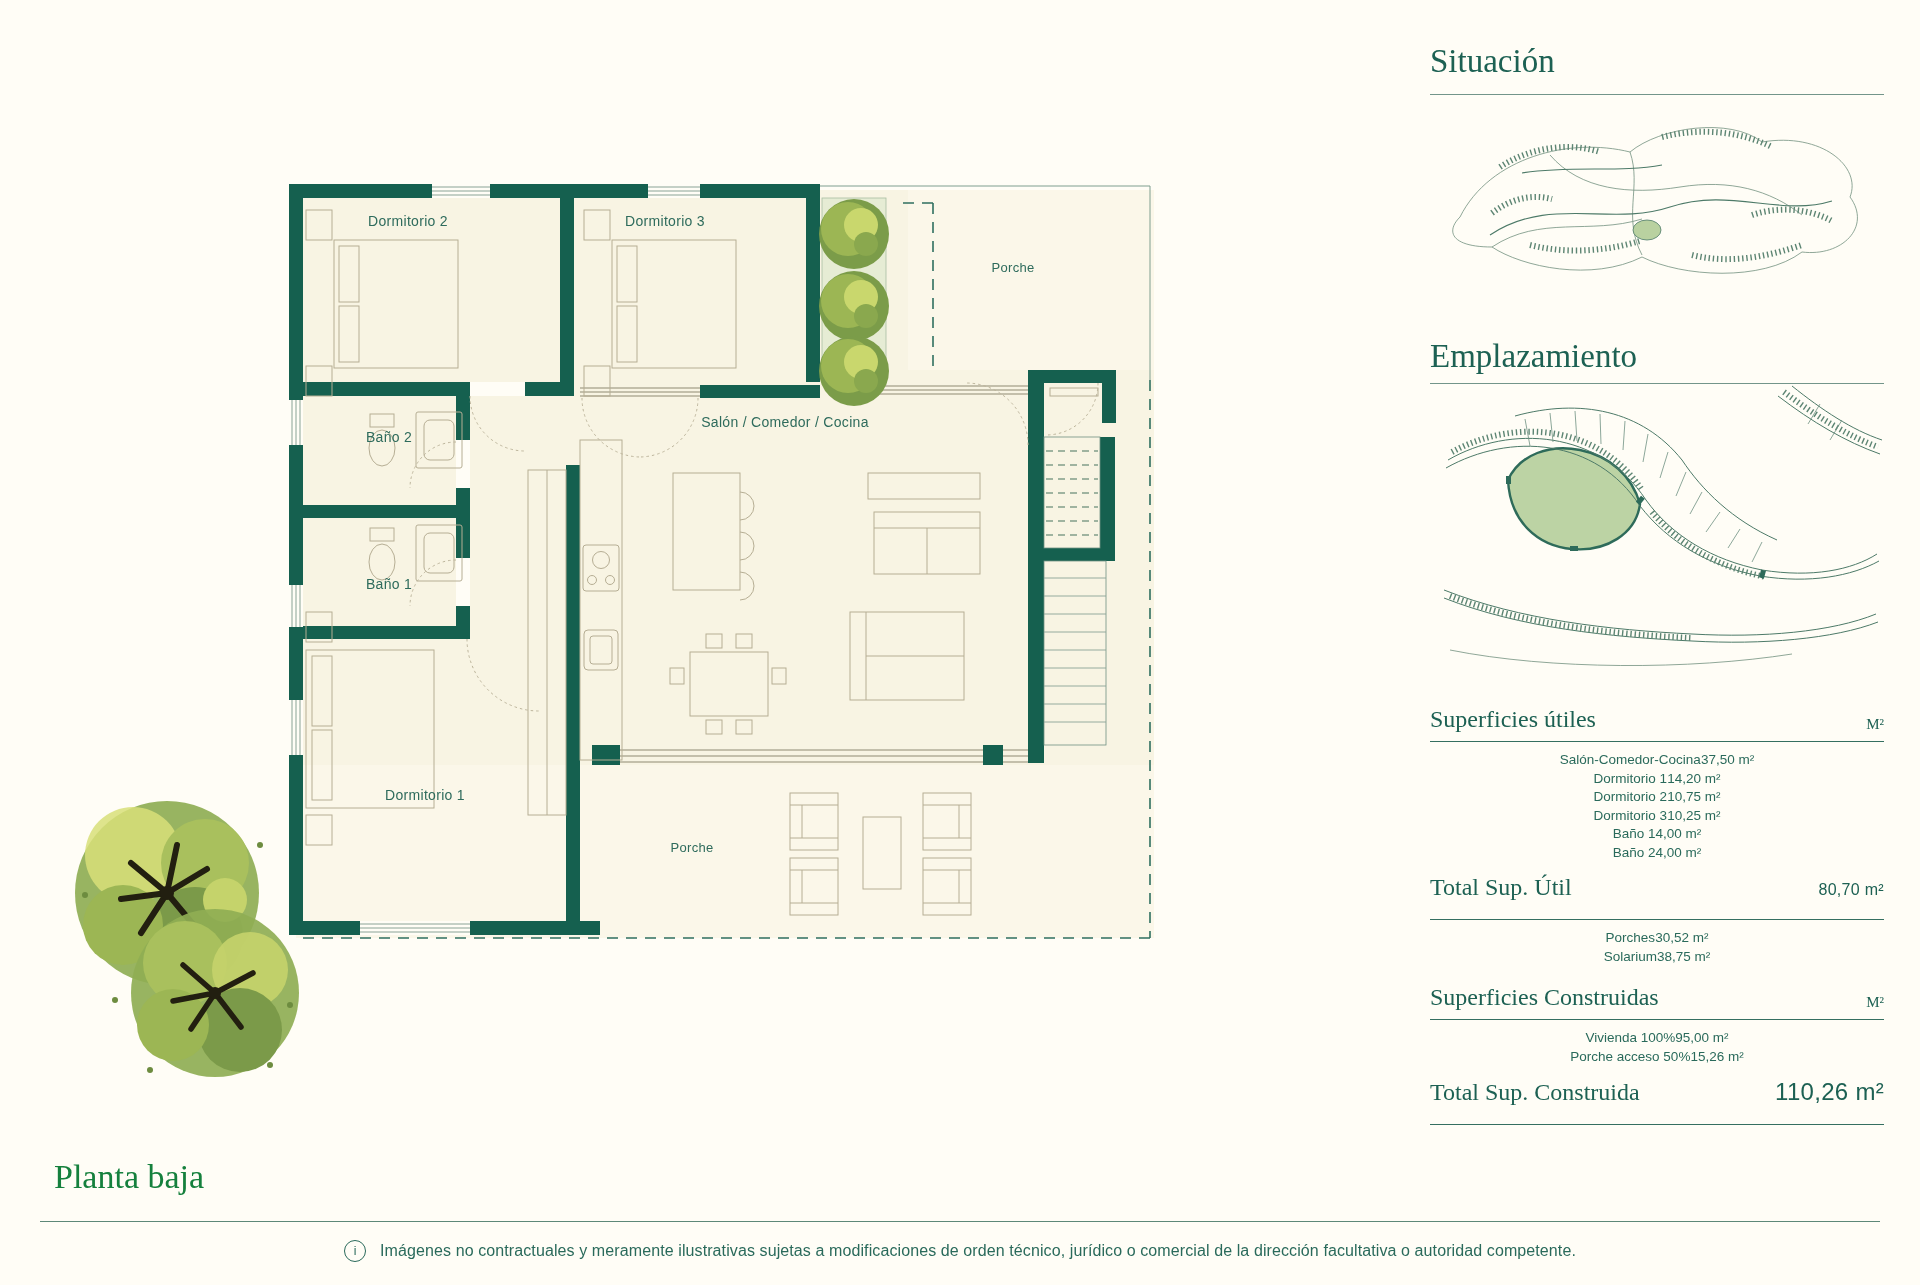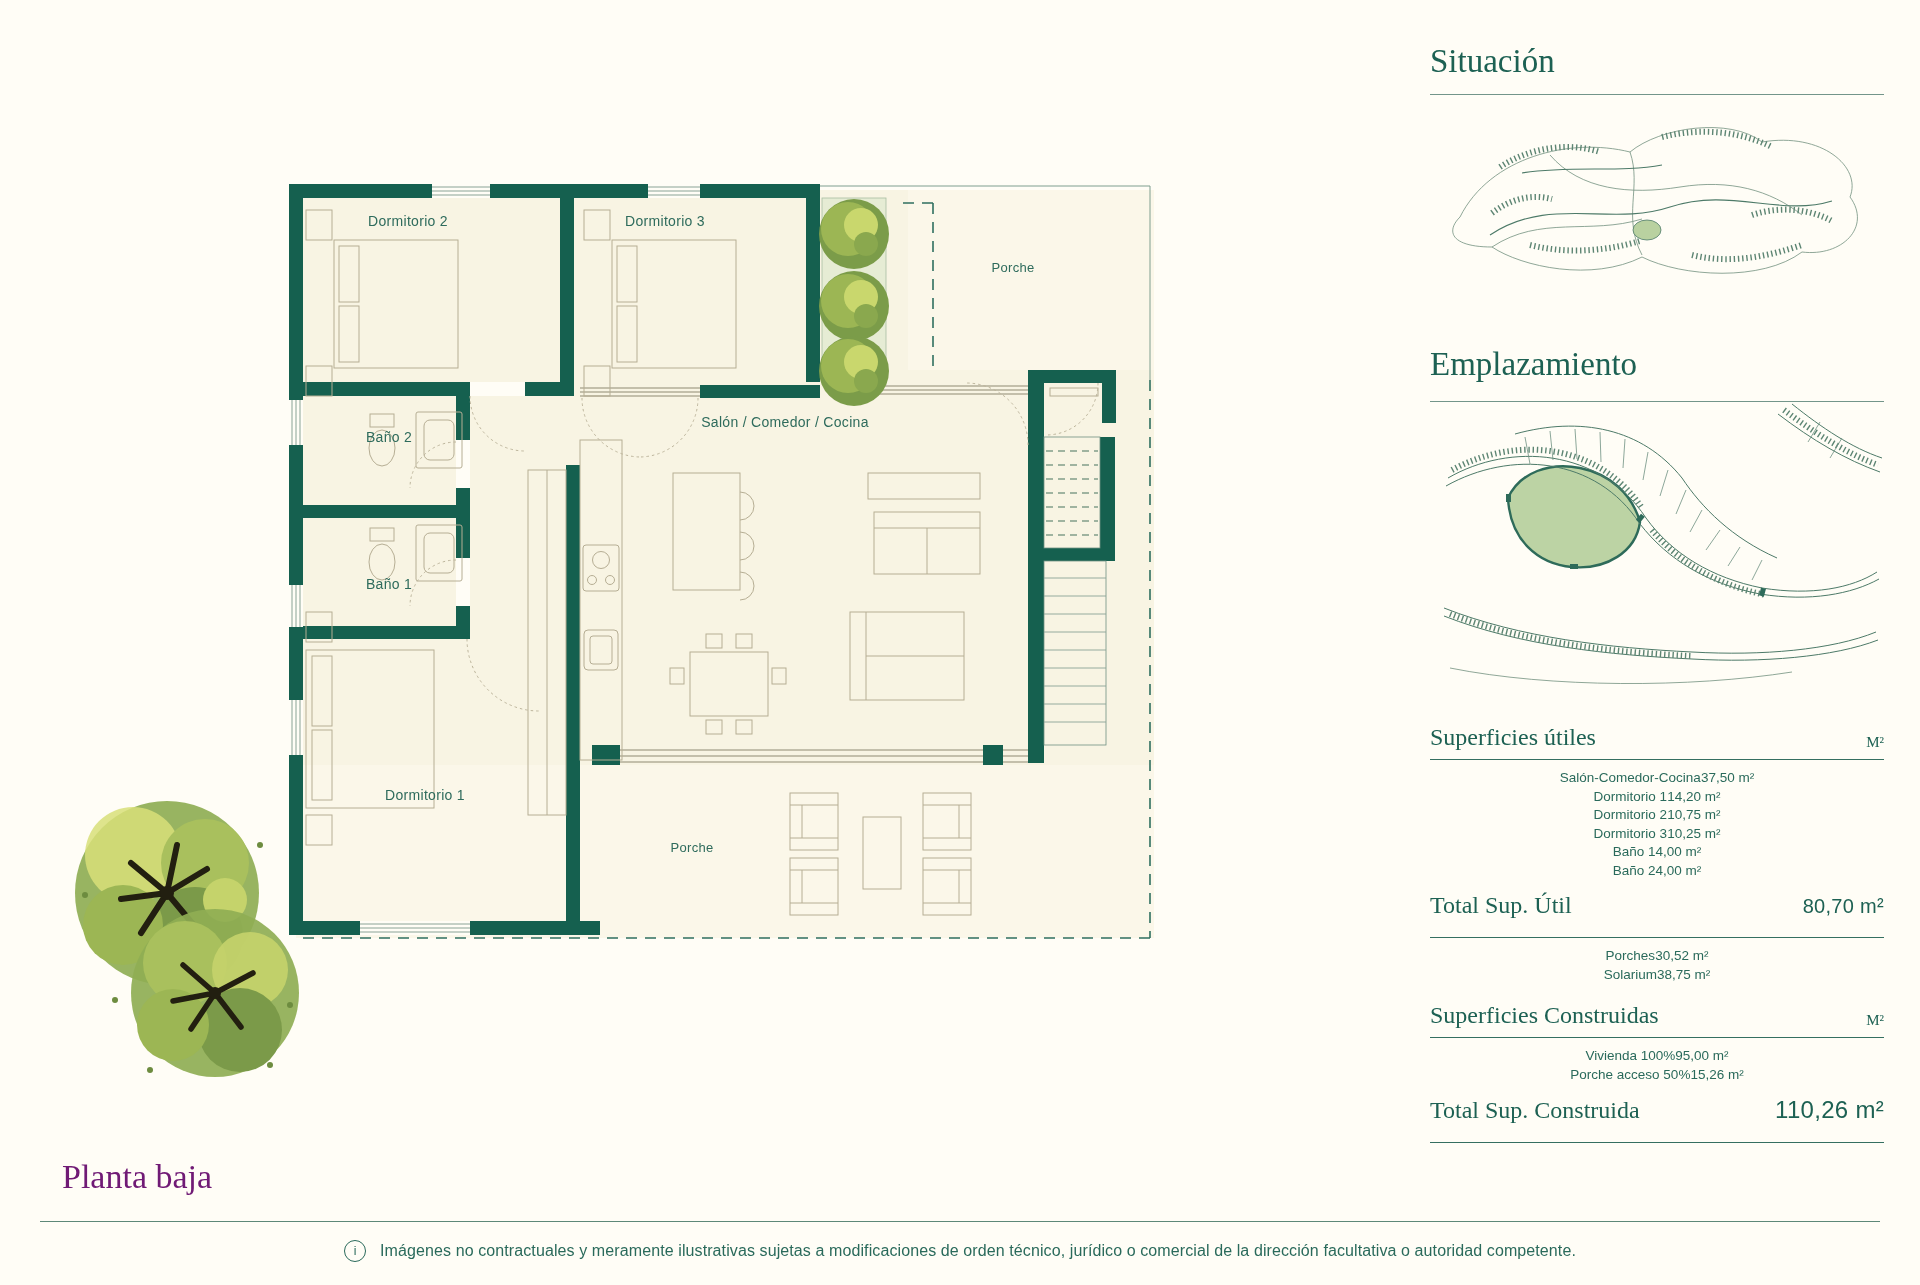--- a/index.html
+++ b/index.html
@@ -19,40 +19,40 @@
   }
   .room-label.small{font-size:13px;}
 
   
   .right-col{position:absolute;left:1430px;top:44px;width:454px;}
   .col-title{
     font-family:"Liberation Serif", serif;font-weight:400;
     font-size:33px;line-height:34px;color:#1d6153;margin:0;
     padding-bottom:16px;border-bottom:1px solid #73958a;
   }
-  .col-title.second{margin-top:36px;padding-bottom:20px;}
+  .col-title.second{margin-top:28px;padding-bottom:10px;}
   .tables{margin-top:30px;}
   .tbl-head{display:flex;justify-content:space-between;align-items:flex-end;
     border-bottom:1.5px solid #356f60;padding-bottom:8px;}
   .tbl-title{font-family:"Liberation Serif", serif;font-size:24px;color:#1d6153;}
   .tbl-unit{font-family:Liberation Serif, serif;font-size:15px;color:#1d6153;}
   .t-rows{padding:9px 0 6px;}
   .t-row{display:flex;justify-content:center;
     font-size:13.5px;line-height:18.5px;color:#2a6a5b;}
   .t-total{display:flex;justify-content:space-between;align-items:baseline;
     border-bottom:1.5px solid #356f60;padding:6px 0 18px;}
   .t-total-label{font-family:"Liberation Serif", serif;font-size:24px;color:#1d6153;}
-  .t-total-value{font-size:20px;color:#1d6153;letter-spacing:.3px;}
+  .t-total-value{font-size:16px;color:#1d6153;letter-spacing:.3px;}
   .t-total-value.big{font-size:24px;}
   .built-head{margin-top:12px;}
 
   
   .plan-title{
-    position:absolute;left:62px;top:1158px;
-    font-family:"Liberation Serif", serif;font-size:34px;color:#701a75;
+    position:absolute;left:54px;top:1158px;
+    font-family:"Liberation Serif", serif;font-size:34px;color:#15803d;
   }
   .footer-rule{position:absolute;left:40px;top:1221px;width:1840px;height:1px;
     background:#5d8878;}
   .disclaimer-bar{position:absolute;left:0;top:1240px;width:1920px;
     display:flex;justify-content:center;align-items:center;gap:14px;}
   .info-icon{
     width:20px;height:20px;border:1.4px solid #2a6a5b;border-radius:50%;
     display:inline-flex;align-items:center;justify-content:center;
     font-size:12px;color:#2a6a5b;flex:0 0 auto;
   }

